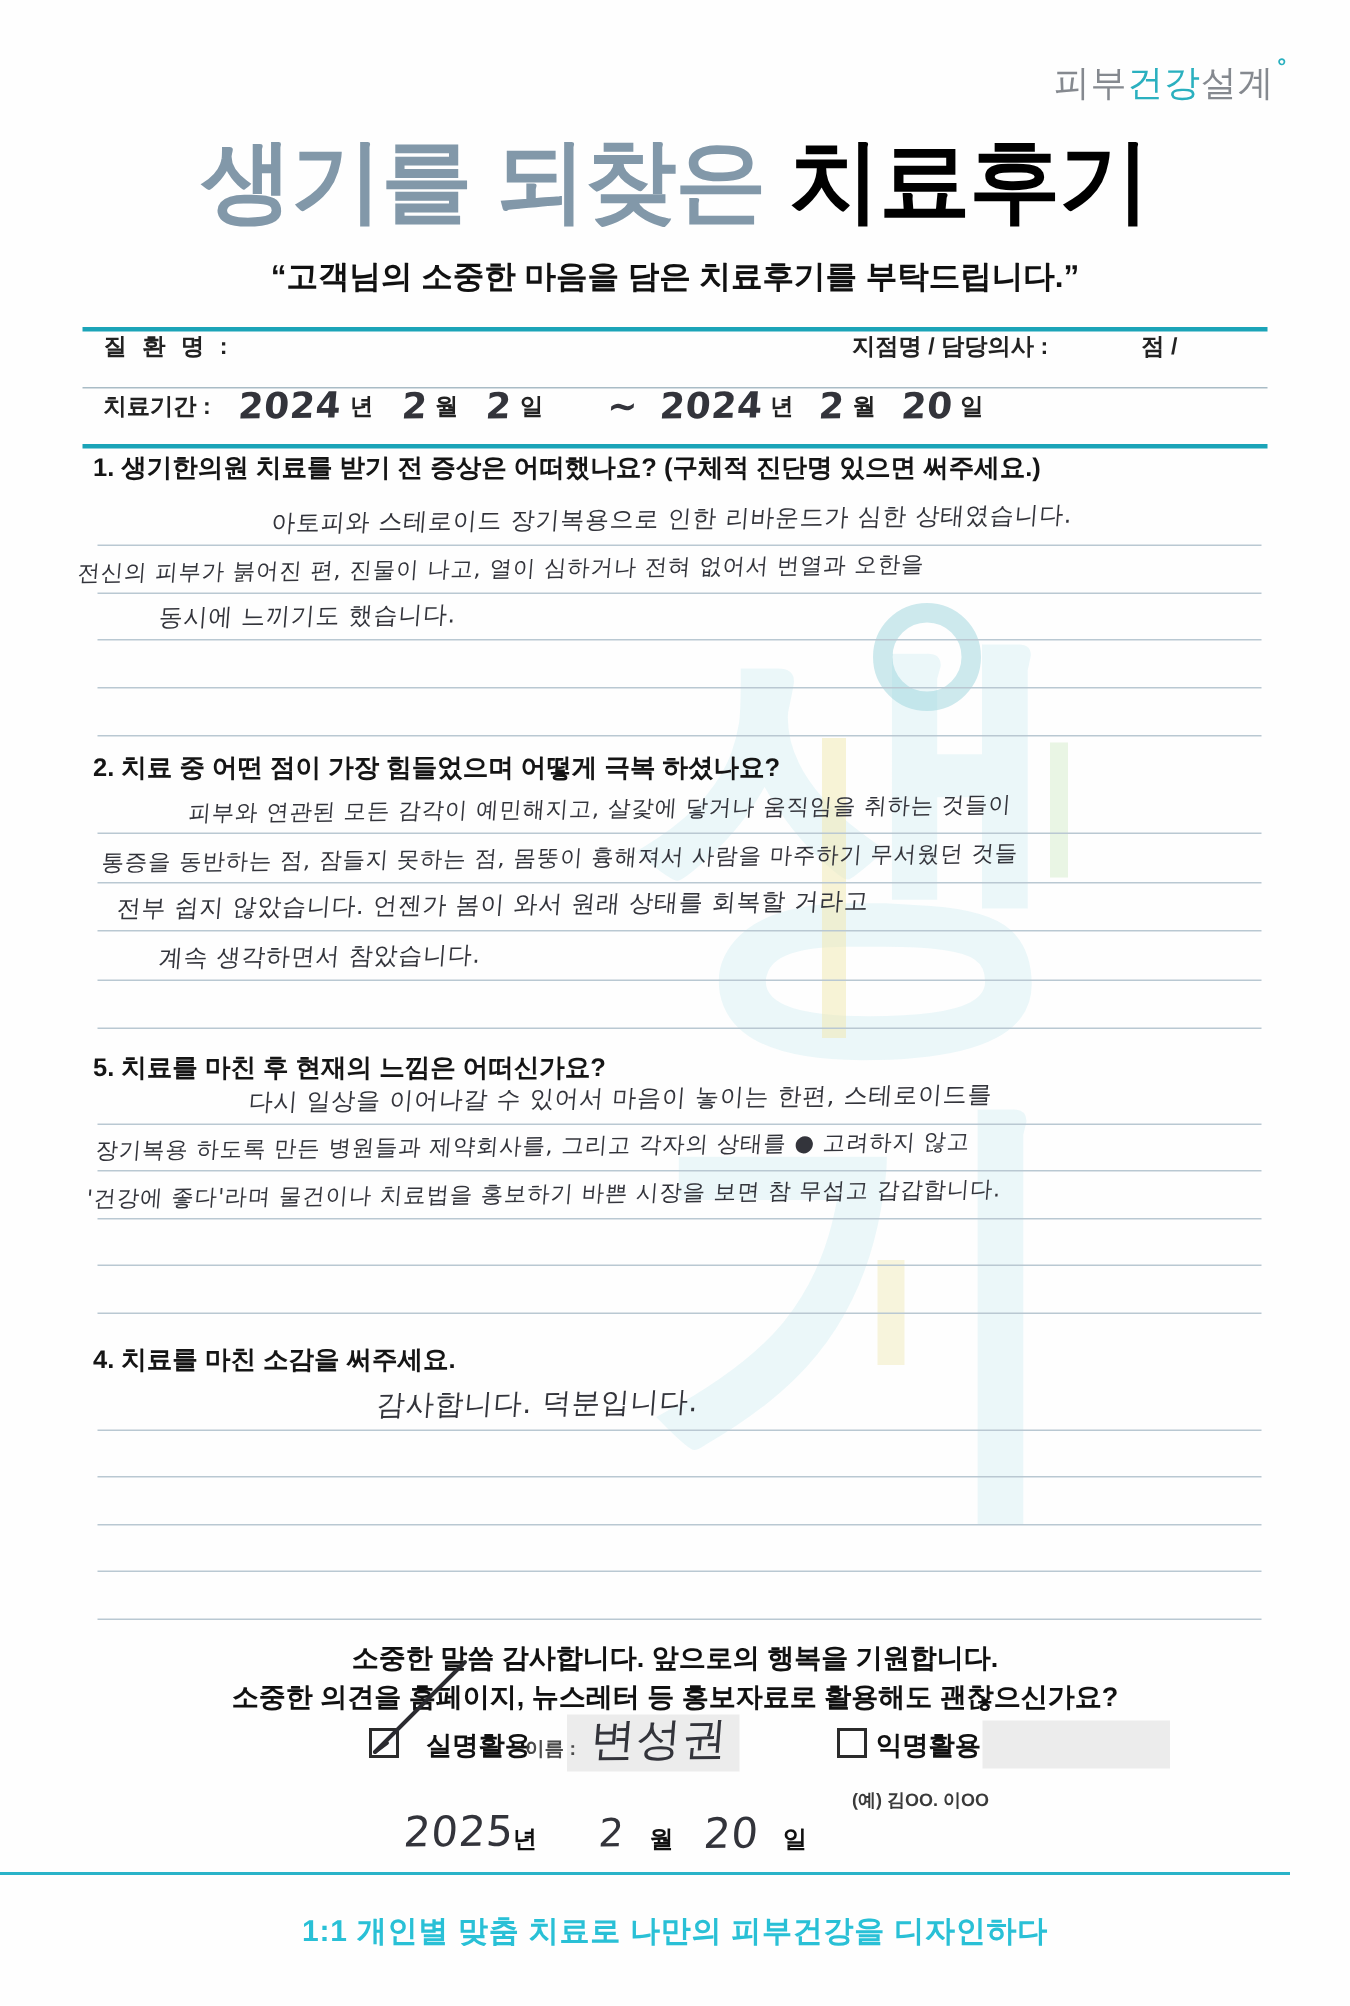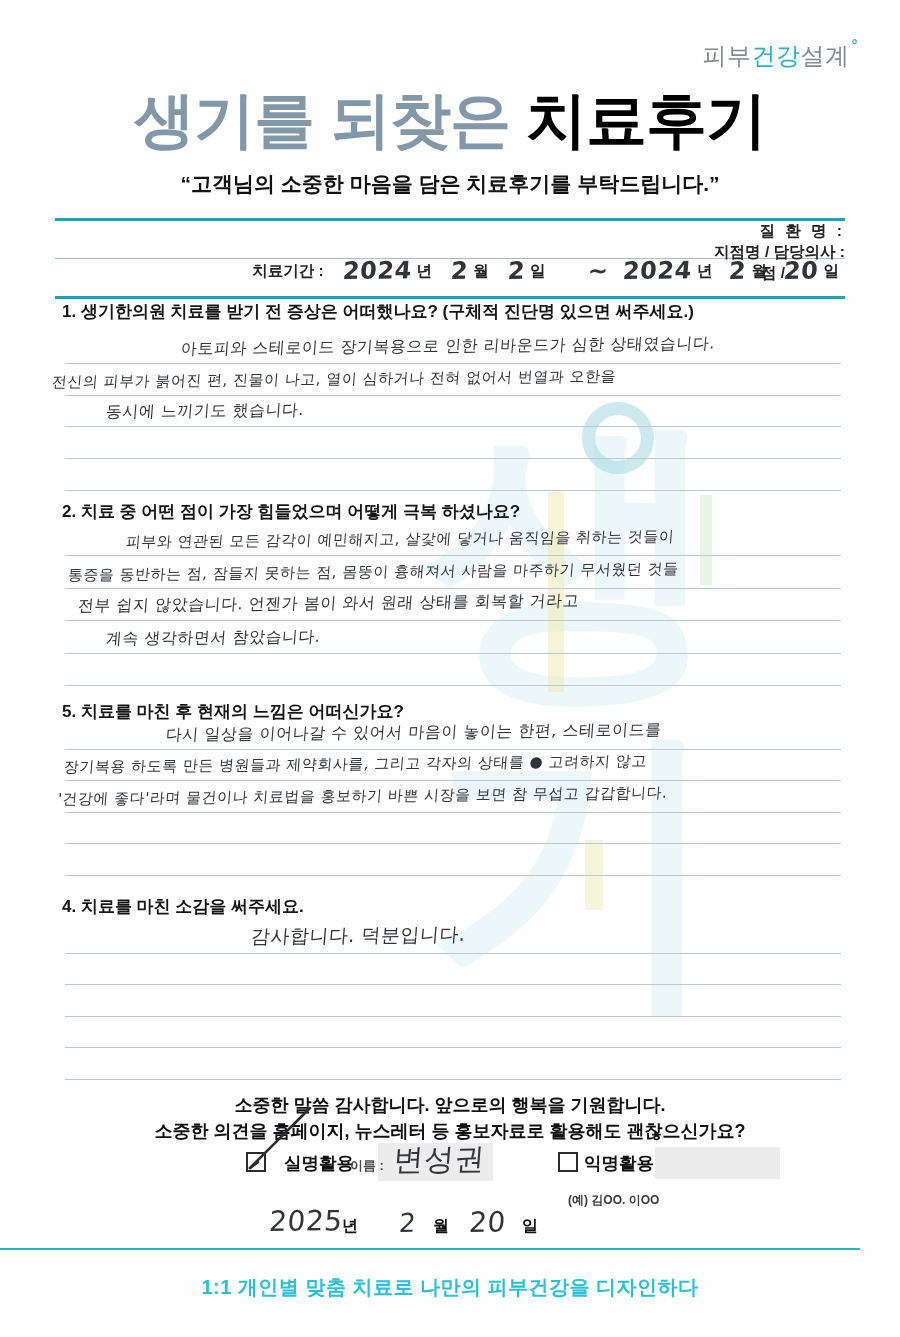--- a/index.html
+++ b/index.html
@@ -33,21 +33,21 @@
   
   .title{position:absolute;top:88px;left:0;width:100%;text-align:center;
          font-size:61px;font-weight:800;letter-spacing:-1px;line-height:1.05;}
   .title .t-gray{color:#8298a9;}
   .title .t-blue{color:#000000;}
   .subtitle{position:absolute;top:170px;left:0;width:100%;text-align:center;
             font-size:21px;font-weight:700;color:#111;}
   
   .info{position:absolute;left:55px;top:218px;width:790px;
         border-top:3px solid #1ba4b8;border-bottom:3px solid #1ba4b8;}
-  .info-row{display:flex;align-items:flex-end;height:37px;font-size:15.5px;font-weight:700;color:#222;flex-direction:column;}
+  .info-row{display:flex;align-items:flex-start;height:37px;font-size:15.5px;font-weight:700;color:#222;}
   .info-row.second{border-top:1.5px solid #a9bcc6;}
   .lbl-disease{margin-left:14px;letter-spacing:3px;}
   .lbl-branch{margin-left:auto;margin-right:0;}
   .lbl-branch-suffix{margin-left:62px;margin-right:60px;}
   .period-wrap{display:flex;align-items:center;margin-left:14px;gap:0;}
   .period-wrap .unit{font-weight:700;margin:0 6px;}
   
   .hw{
     font-family:"DejaVu Sans",sans-serif;
     color:#33343b;

